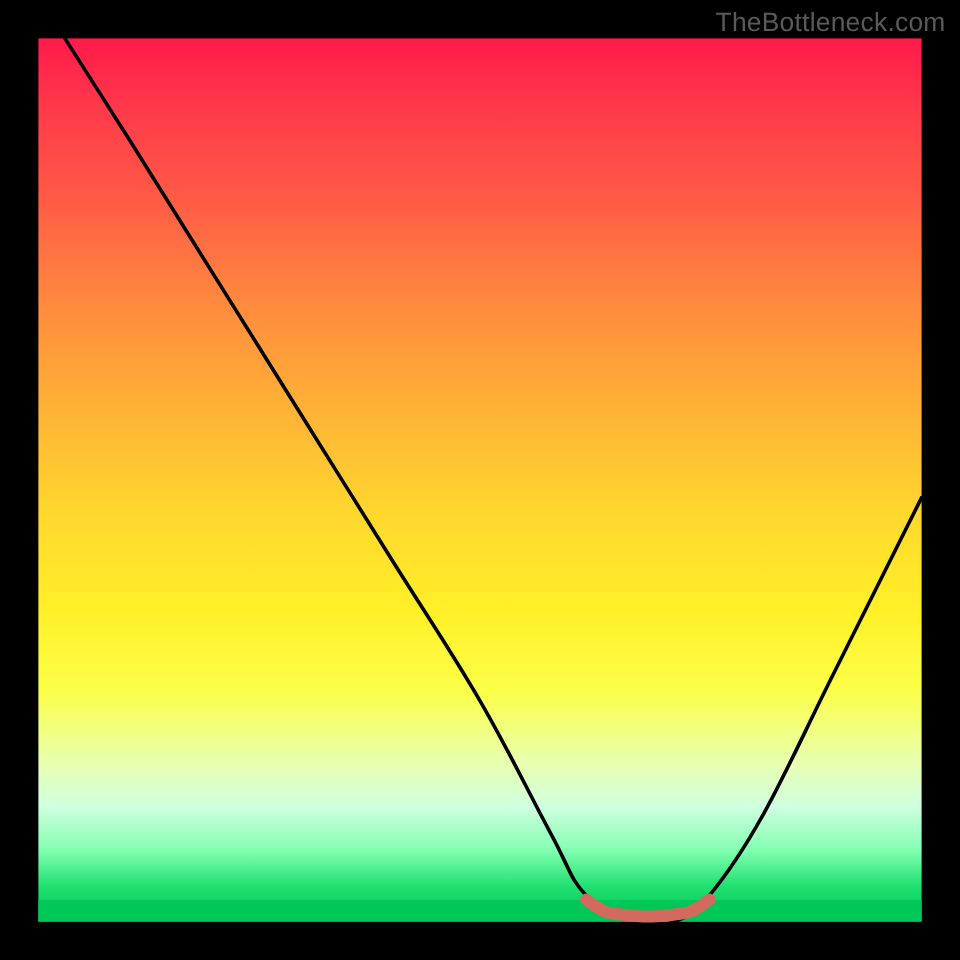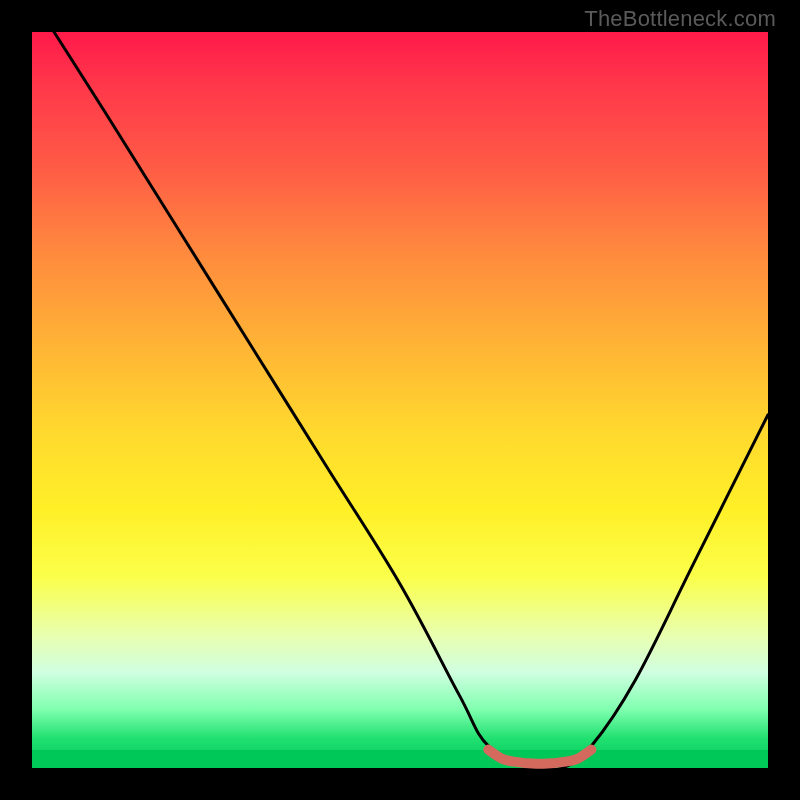--- a/index.html
+++ b/index.html
@@ -7,21 +7,21 @@
     width: 800px;
     height: 800px;
     background: #000;
     position: relative;
     font-family: Arial, sans-serif;
     overflow: hidden;
   }
   .watermark {
     position: absolute;
     top: 6px;
-    right: 24px;
+    right: 12px;
     color: #5a5a5a;
     font-size: 22px;
     font-weight: 500;
     z-index: 10;
     letter-spacing: 0.2px;
   }
   .plot-area {
     position: absolute;
     left: 32px;
     top: 32px;

